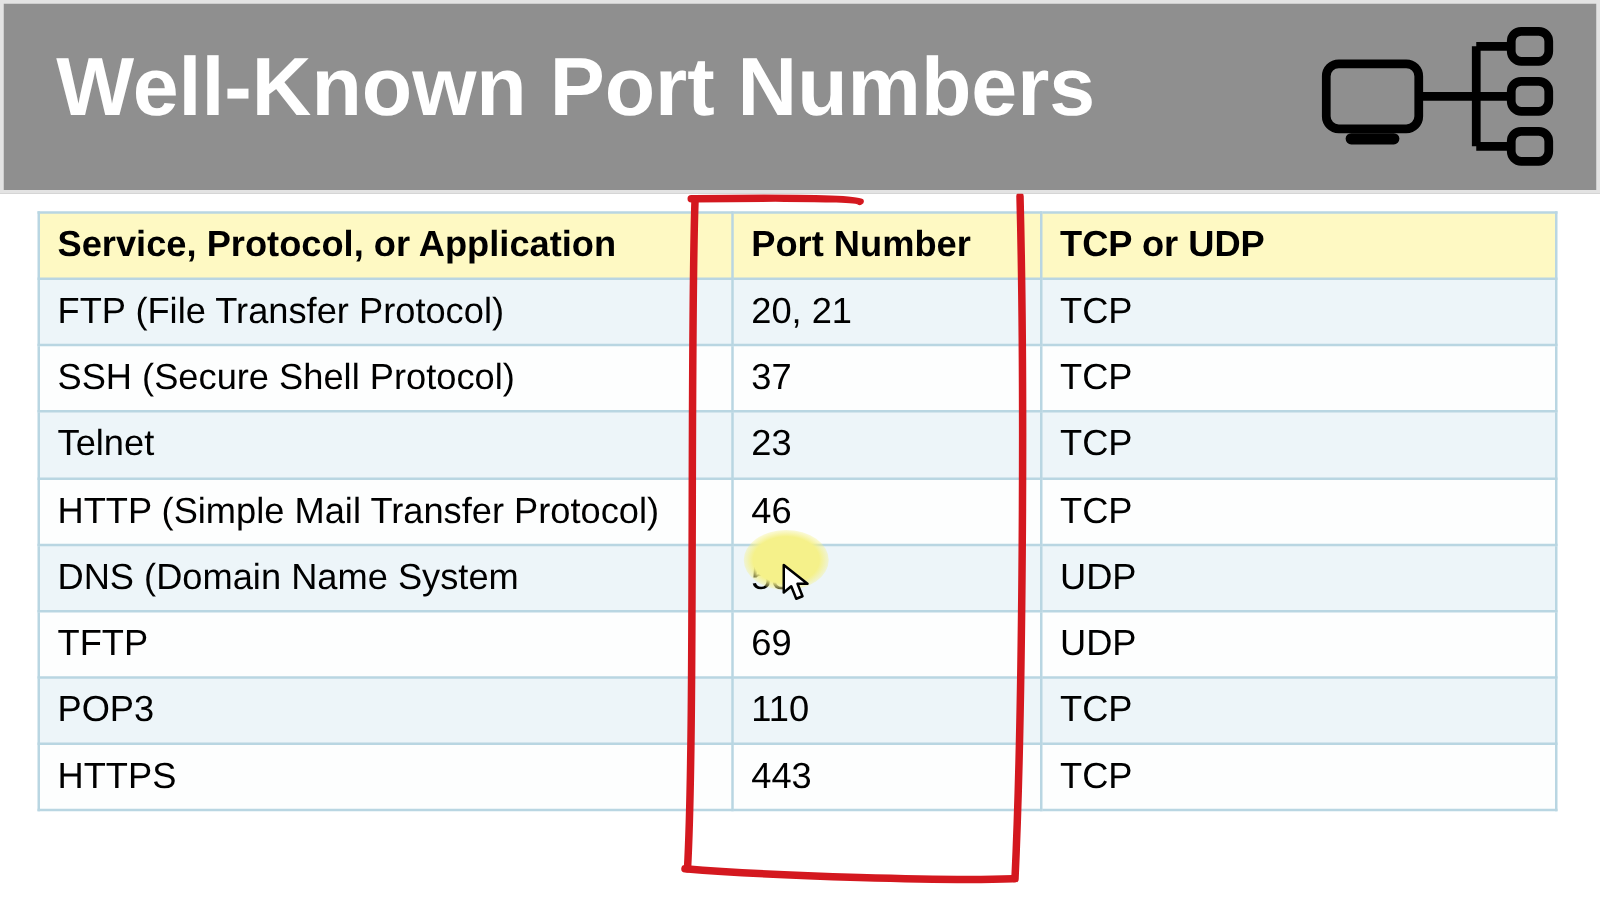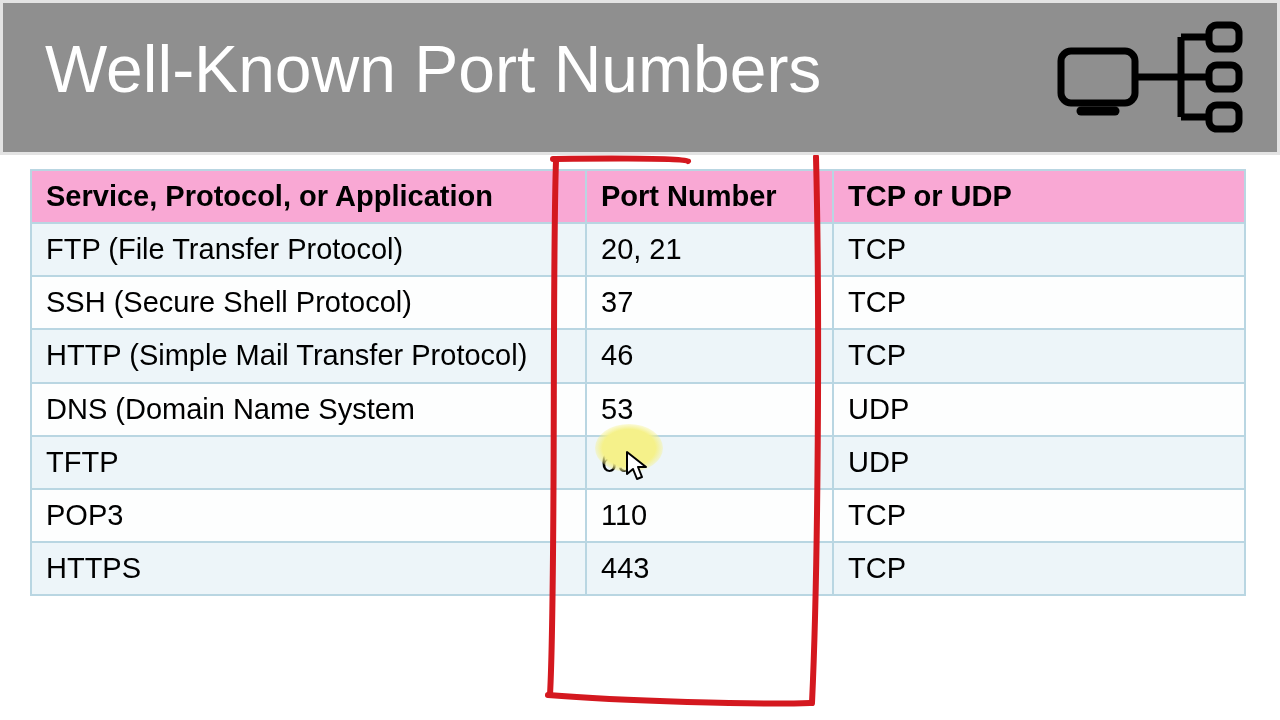--- a/index.html
+++ b/index.html
@@ -1,25 +1,25 @@
 <!DOCTYPE html>
 <html><head>
 <meta charset="utf-8">
 <style>
   html,body{margin:0;padding:0;width:1280px;height:720px;font-family:Arial,Helvetica,sans-serif;background:#fff;overflow:hidden}
   .header{background:#8f8f8f;height:155px;position:relative;border:3px solid #e3e3e3;box-sizing:border-box}
-  .title{color:#fff;font-size:66px;font-weight:400;font-family:"Arial Narrow",Arial,sans-serif;font-stretch:condensed;letter-spacing:0;padding:28px 0 0 42px}
+  .title{color:#fff;font-size:66px;font-weight:700;font-family:"Arial Narrow",Arial,sans-serif;font-stretch:condensed;letter-spacing:0;padding:28px 0 0 42px}
   .logo{position:absolute;right:30px;top:18px}
   .content{padding:14px 34px 0 30px;position:relative}
   table{border-collapse:collapse;width:100%;table-layout:fixed}
   col.c1{width:555px}
   col.c2{width:247px}
   col.c3{}
   th,td{text-align:left;padding:6px 14px;font-size:29px;border:2px solid #b9d6e2;line-height:1.35}
-  th{font-weight:700;background:#f9a8d4}
+  th{font-weight:700;background:#fef9c3}
   tbody tr:nth-child(odd) td{background:#edf5f9}
   tbody tr:nth-child(even) td{background:#fdfefe}
   .annot{position:absolute;pointer-events:none}
   .highlight{position:absolute;left:595px;top:269px;width:68px;height:48px;background:radial-gradient(ellipse at center,#f5f18a 0%,#f5f18a 55%,rgba(245,241,138,0) 78%);border-radius:50%;pointer-events:none}
   .cursor{position:absolute;left:625px;top:295px;pointer-events:none}
 </style>
 </head>
 <body>
 
 <div class="header">
@@ -58,20 +58,25 @@
           <td>FTP (File Transfer Protocol)</td>
           <td>20, 21</td>
           <td>TCP</td>
         </tr>
         <tr>
           <td>SSH (Secure Shell Protocol)</td>
           <td>37</td>
           <td>TCP</td>
         </tr>
         <tr>
+          <td>Telnet</td>
+          <td>23</td>
+          <td>TCP</td>
+        </tr>
+        <tr>
           <td>HTTP (Simple Mail Transfer Protocol)</td>
           <td>46</td>
           <td>TCP</td>
         </tr>
         <tr>
           <td>DNS (Domain Name System</td>
           <td>53</td>
           <td>UDP</td>
         </tr>
         <tr>

